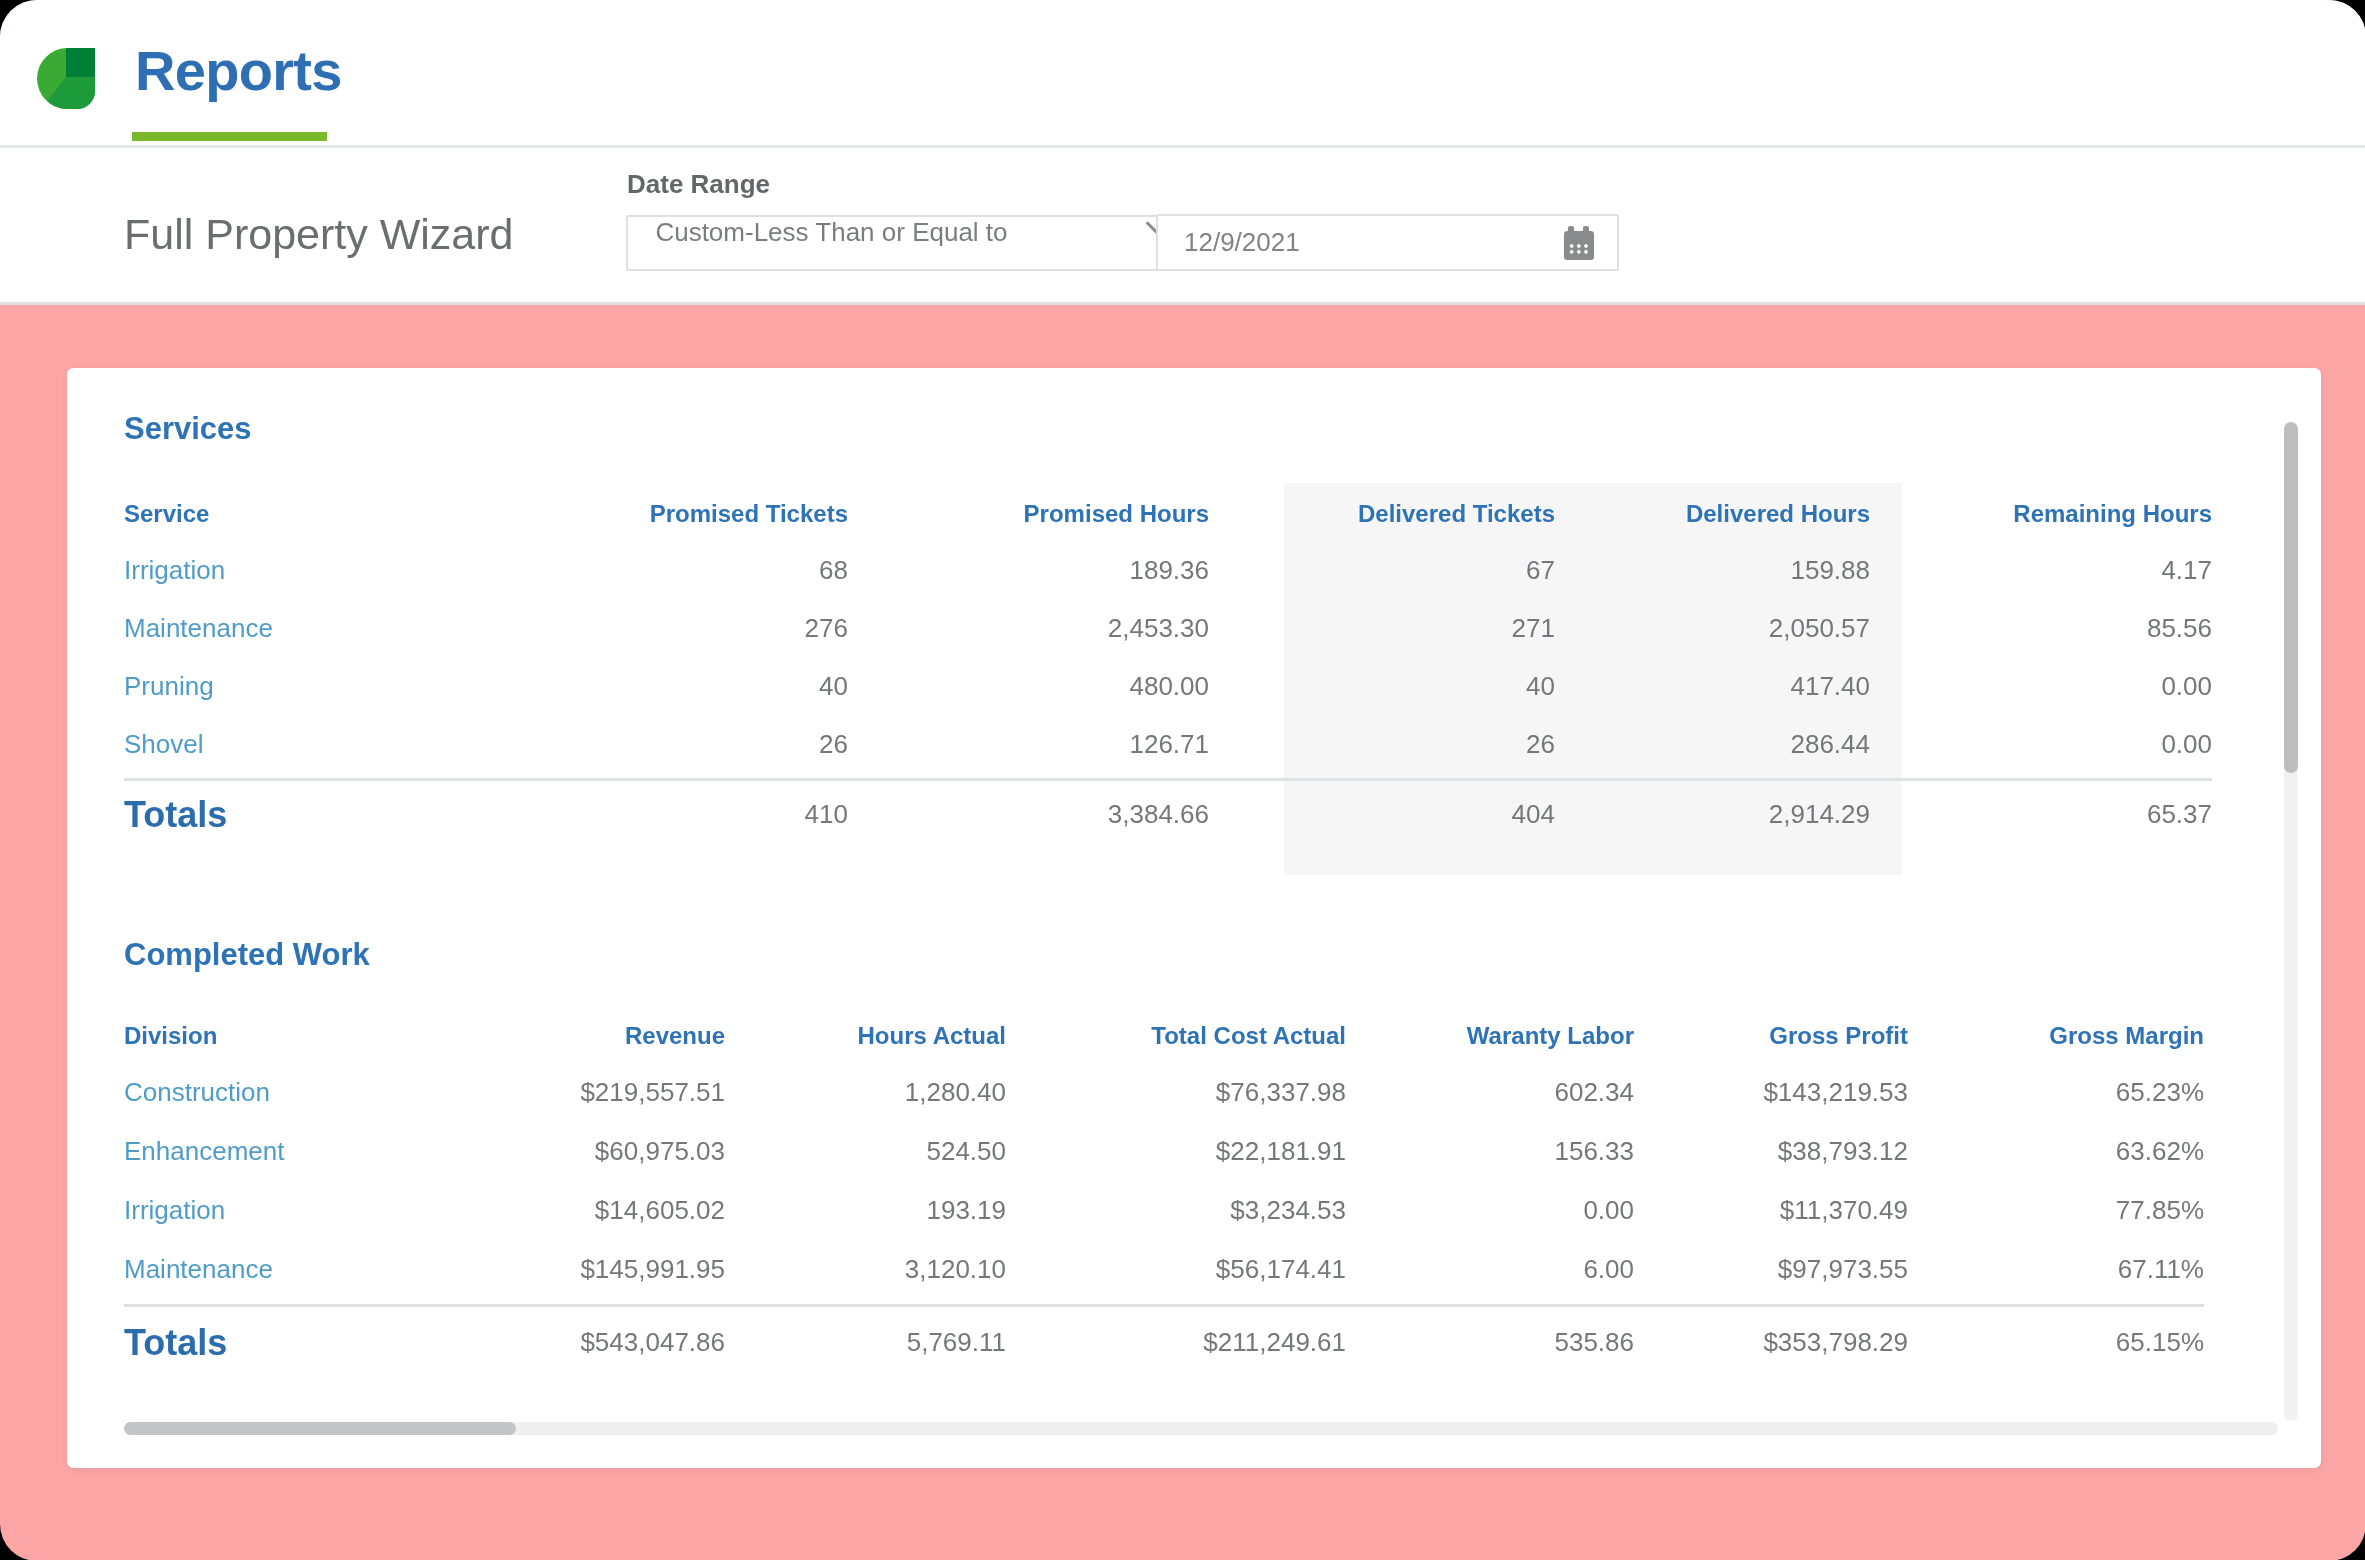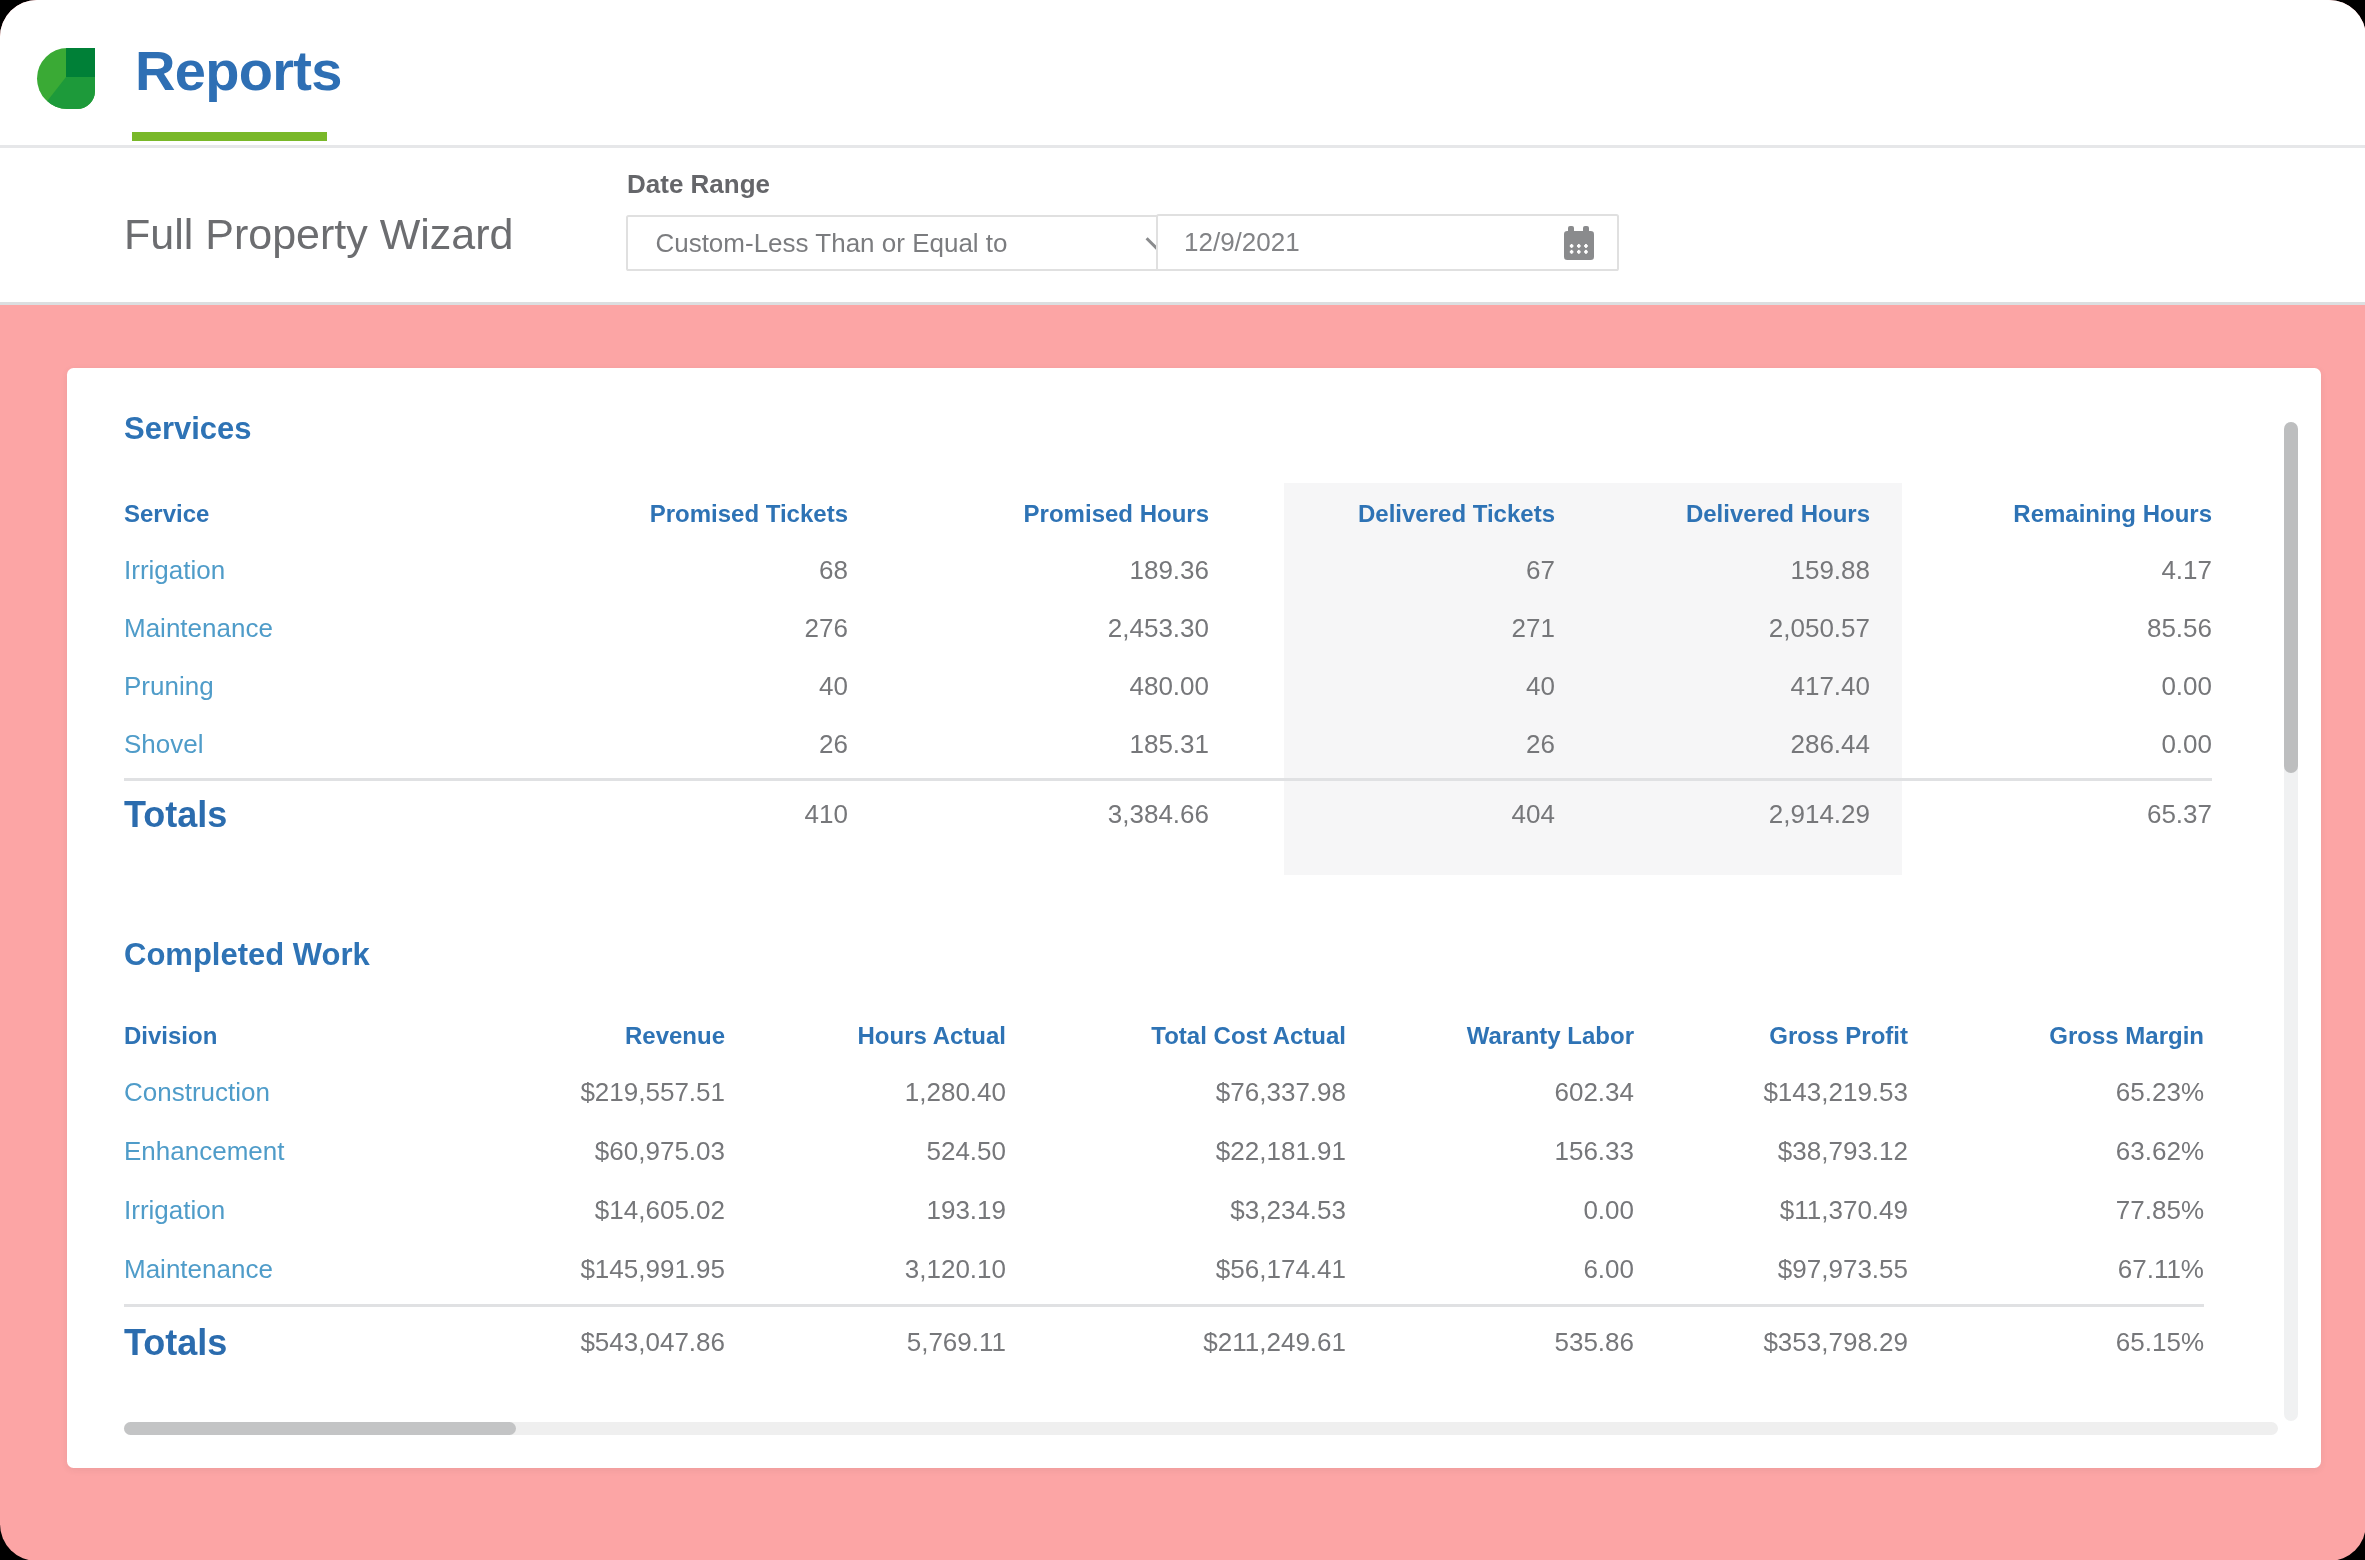--- a/index.html
+++ b/index.html
@@ -13,21 +13,21 @@
   .logo .quad-mid{position:absolute;top:29px;right:0;width:29px;height:32px;background:#1d9a3a;}
   .logo .quad-tri{position:absolute;top:29px;left:0;width:29px;height:32px;background:#1d9a3a;clip-path:polygon(100% 0,100% 100%,14% 100%);}
   .tab{position:absolute;left:135px;top:38px;}
   .tab-label{font-size:56px;font-weight:bold;color:#2e6fb4;letter-spacing:-0.7px;}
   .tab-underline{position:absolute;left:-2.6px;top:94px;width:195px;height:9.1px;background:#79b829;}
 
   
   .subheader{position:relative;height:154px;background:#fff;border-bottom:3.3px solid #dcdee0;}
   .report-title{position:absolute;left:124px;top:62px;font-size:43px;color:#6c6d70;}
   .dr-label{position:absolute;left:627px;top:21px;font-size:26px;font-weight:bold;color:#65666a;}
-  .select-box{position:absolute;left:626px;top:67px;width:569px;height:56px;background:#fff;border:2px solid #e0e0e0;border-radius:2.6px;box-sizing:border-box;display:flex;align-items:center;padding:0 27.4px;cursor:pointer;}
+  .select-box{position:absolute;left:626px;top:67px;width:569px;height:56px;background:#fff;border:2px solid #e0e0e0;border-radius:2.6px;box-sizing:border-box;display:flex;padding:0 27.4px;cursor:pointer;}
   .select-box .sel-text{font-size:26px;color:#7b7c7f;flex:1;white-space:nowrap;}
   .chevron{width:17px;height:17px;border-right:3.9px solid #8a8b8d;border-bottom:3.9px solid #8a8b8d;transform:rotate(45deg) translateY(-5.2px);margin-left:11.8px;}
   .date-box{position:absolute;left:1156px;top:66px;width:463px;height:57px;background:#fff;border:2px solid #e0e0e0;border-radius:2.6px;box-sizing:border-box;display:flex;align-items:center;padding:0 23.5px 0 26px;}
   .date-box .date-text{font-size:26px;color:#828386;flex:1;}
   .cal-icon{width:30px;height:34px;position:relative;}
   .cal-icon .cal-body{position:absolute;left:0;top:5.2px;width:30px;height:29px;background:#8a8b8d;border-radius:3.3px;}
   .cal-icon .leg1,.cal-icon .leg2{position:absolute;top:0;width:5.9px;height:9.1px;background:#8a8b8d;border-radius:2px;}
   .cal-icon .leg1{left:4.6px;} .cal-icon .leg2{right:4.6px;}
   .cal-icon .dots{position:absolute;left:4.6px;top:17px;width:21px;height:11.8px;
     background-image:radial-gradient(circle,#fff 1.6px,transparent 2px);
@@ -134,21 +134,21 @@
           <div class="td link">Pruning</div>
           <div class="td">40</div>
           <div class="td">480.00</div>
           <div class="td">40</div>
           <div class="td">417.40</div>
           <div class="td">0.00</div>
         </div>
         <div class="trow drow">
           <div class="td link">Shovel</div>
           <div class="td">26</div>
-          <div class="td">185.31</div>
+          <div class="td">126.71</div>
           <div class="td">26</div>
           <div class="td">286.44</div>
           <div class="td">0.00</div>
         </div>
 
         <div class="tdivider"></div>
 
         <div class="trow trw">
           <div class="td tlabel">Totals</div>
           <div class="td">410</div>

